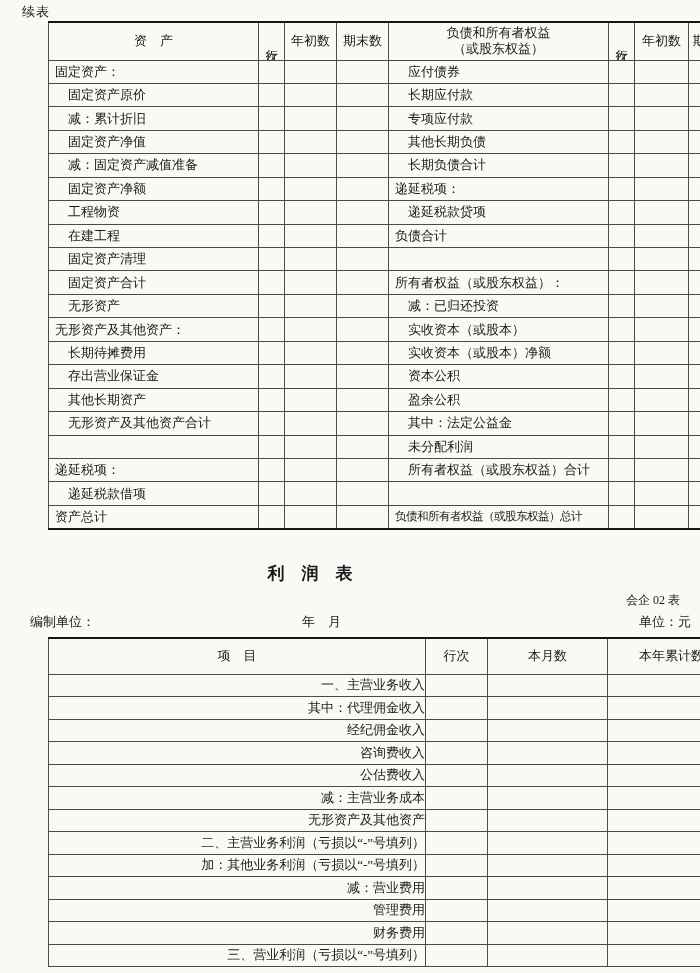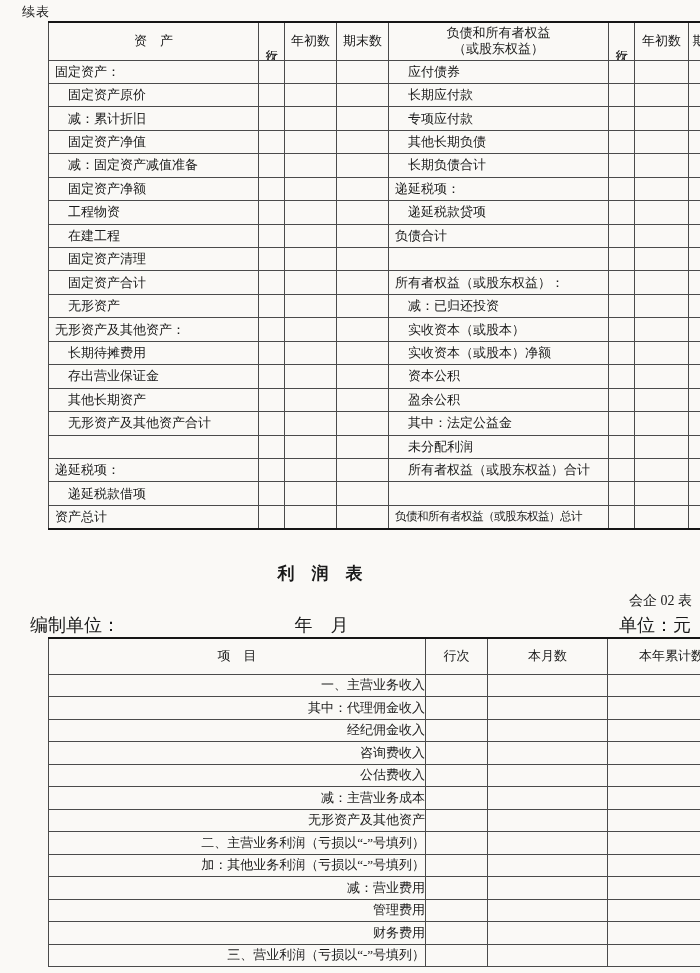--- a/index.html
+++ b/index.html
@@ -36,30 +36,30 @@
   .bs .ind1{padding-left:19px;}
   .bs .tight{font-size:11.6px;letter-spacing:-0.6px;}
   .vert{
     writing-mode:vertical-rl;text-orientation:upright;
     margin:0 auto;letter-spacing:1px;line-height:1;
     font-size:12.5px;
   }
 
   
   .is-title{
-    position:absolute;left:14px;top:562px;width:612px;
+    position:absolute;left:4px;top:562px;width:612px;
     text-align:center;font-size:17px;font-weight:bold;
   }
   .is-formno{
-    position:absolute;right:8px;top:592px;
-    font-size:14px;text-align:left;
+    position:absolute;right:20px;top:592px;
+    font-size:12px;text-align:left;
   }
   .is-meta{
     position:absolute;left:8px;top:613px;width:687px;height:20px;
-    font-size:18px;
+    font-size:13px;
   }
   .is-meta .m-left{position:absolute;left:22px;top:0;}
   .is-meta .m-center{position:absolute;left:0;right:60px;top:0;text-align:center;}
   .is-meta .m-right{position:absolute;right:4px;top:0;margin-left:8px;}
 
   .is{left:8px;top:637px;width:687px;border-top:2.5px solid #161616;border-bottom:1.5px solid #3a3a3a;}
   .is thead tr{height:36px;}
   .is tbody tr{height:22.5px;}
   .is th{text-align:center;}
   .is .lbl{text-align:right;}

